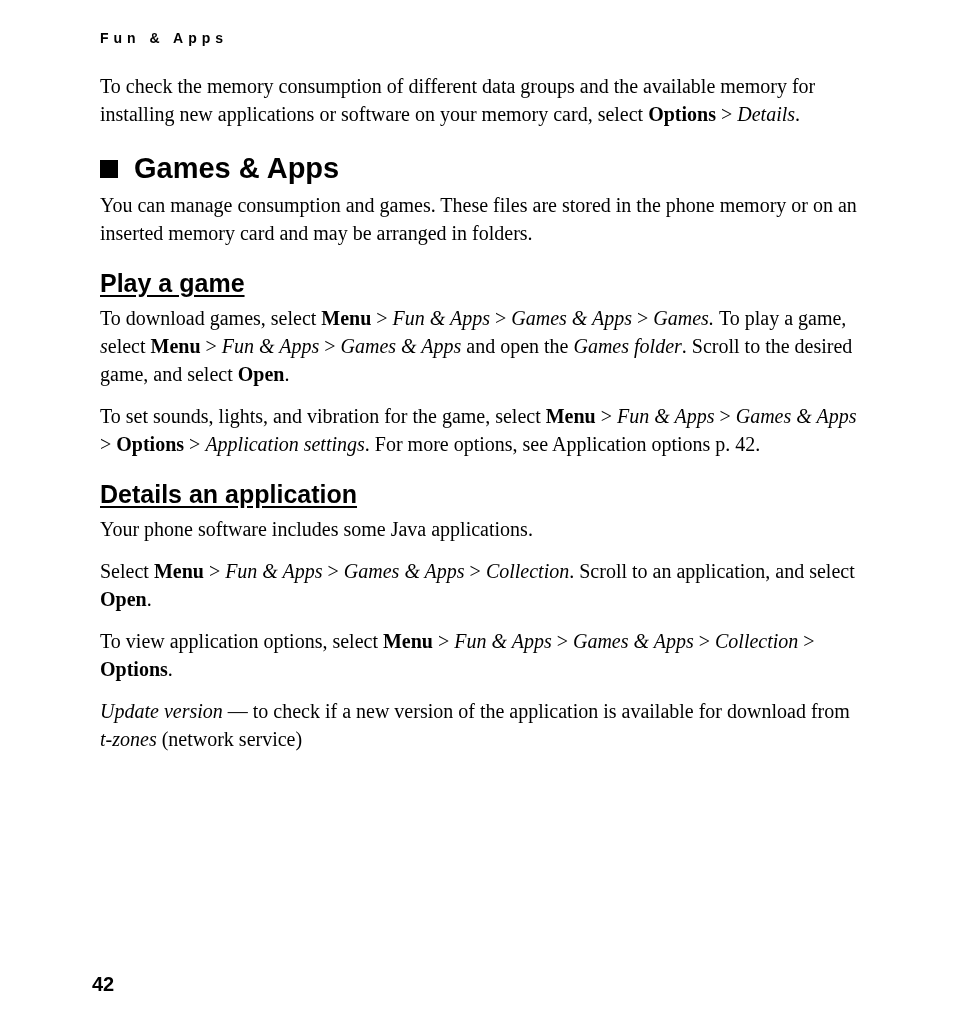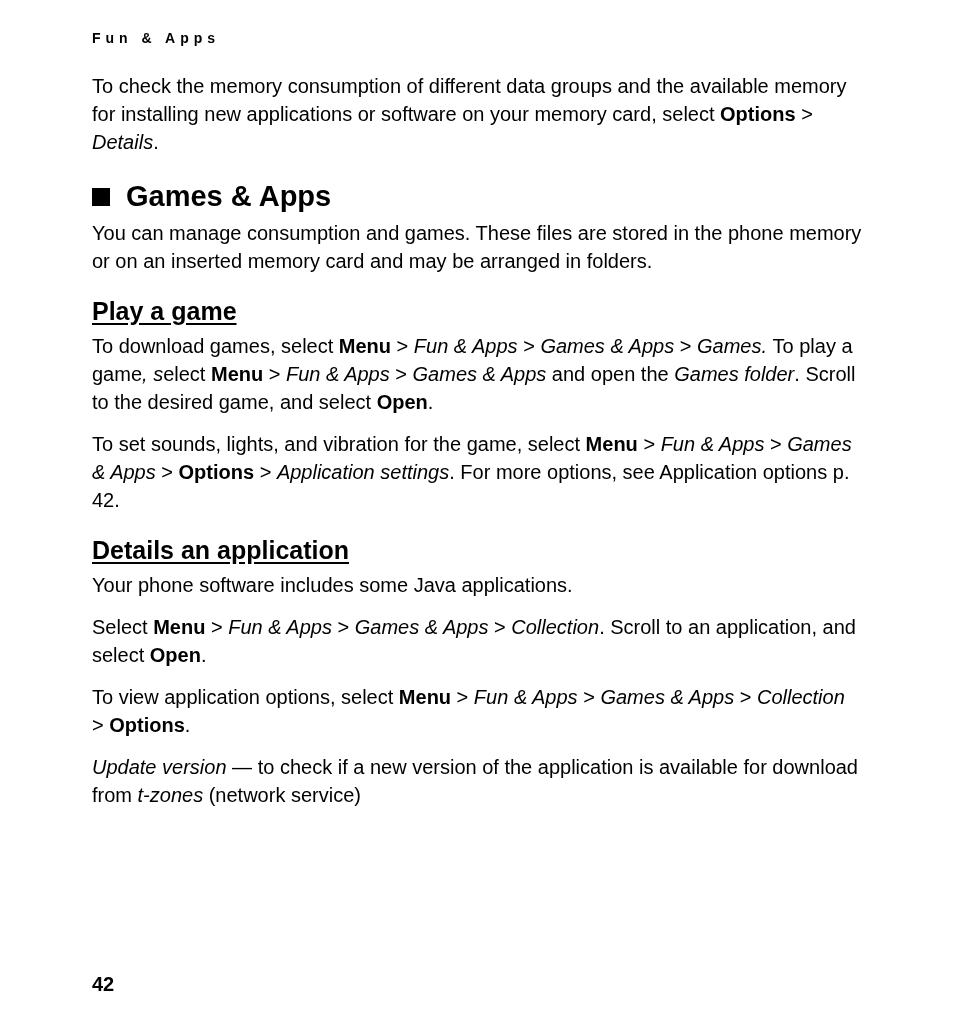--- a/index.html
+++ b/index.html
@@ -9,20 +9,21 @@
     font-family: "Segoe UI", "Helvetica Neue", Arial, sans-serif;
     color: #000;
     width: 954px;
     height: 1036px;
     box-sizing: border-box;
     position: relative;
   }
   .page {
     padding: 30px 92px 0 92px;
     box-sizing: border-box;
+    margin-left: 8px;
   }
   .running-header {
     font-size: 14px;
     letter-spacing: 5px;
     font-weight: 600;
     color: #000;
     margin-bottom: 26px;
   }
   h2.section {
     font-size: 25px;
@@ -50,20 +51,21 @@
     font-weight: 700;
     text-decoration: underline;
     text-underline-offset: 3px;
     margin: 22px 0 6px 0;
   }
   p {
     font-size: 20px;
     line-height: 1.4;
     margin: 0 0 14px 0;
     font-weight: 400;
+    font-family: Liberation Serif, serif;
   }
   .b {
     font-weight: 700;
   }
   .i {
     font-style: italic;
   }
   .page-number {
     position: absolute;
     bottom: 40px;

